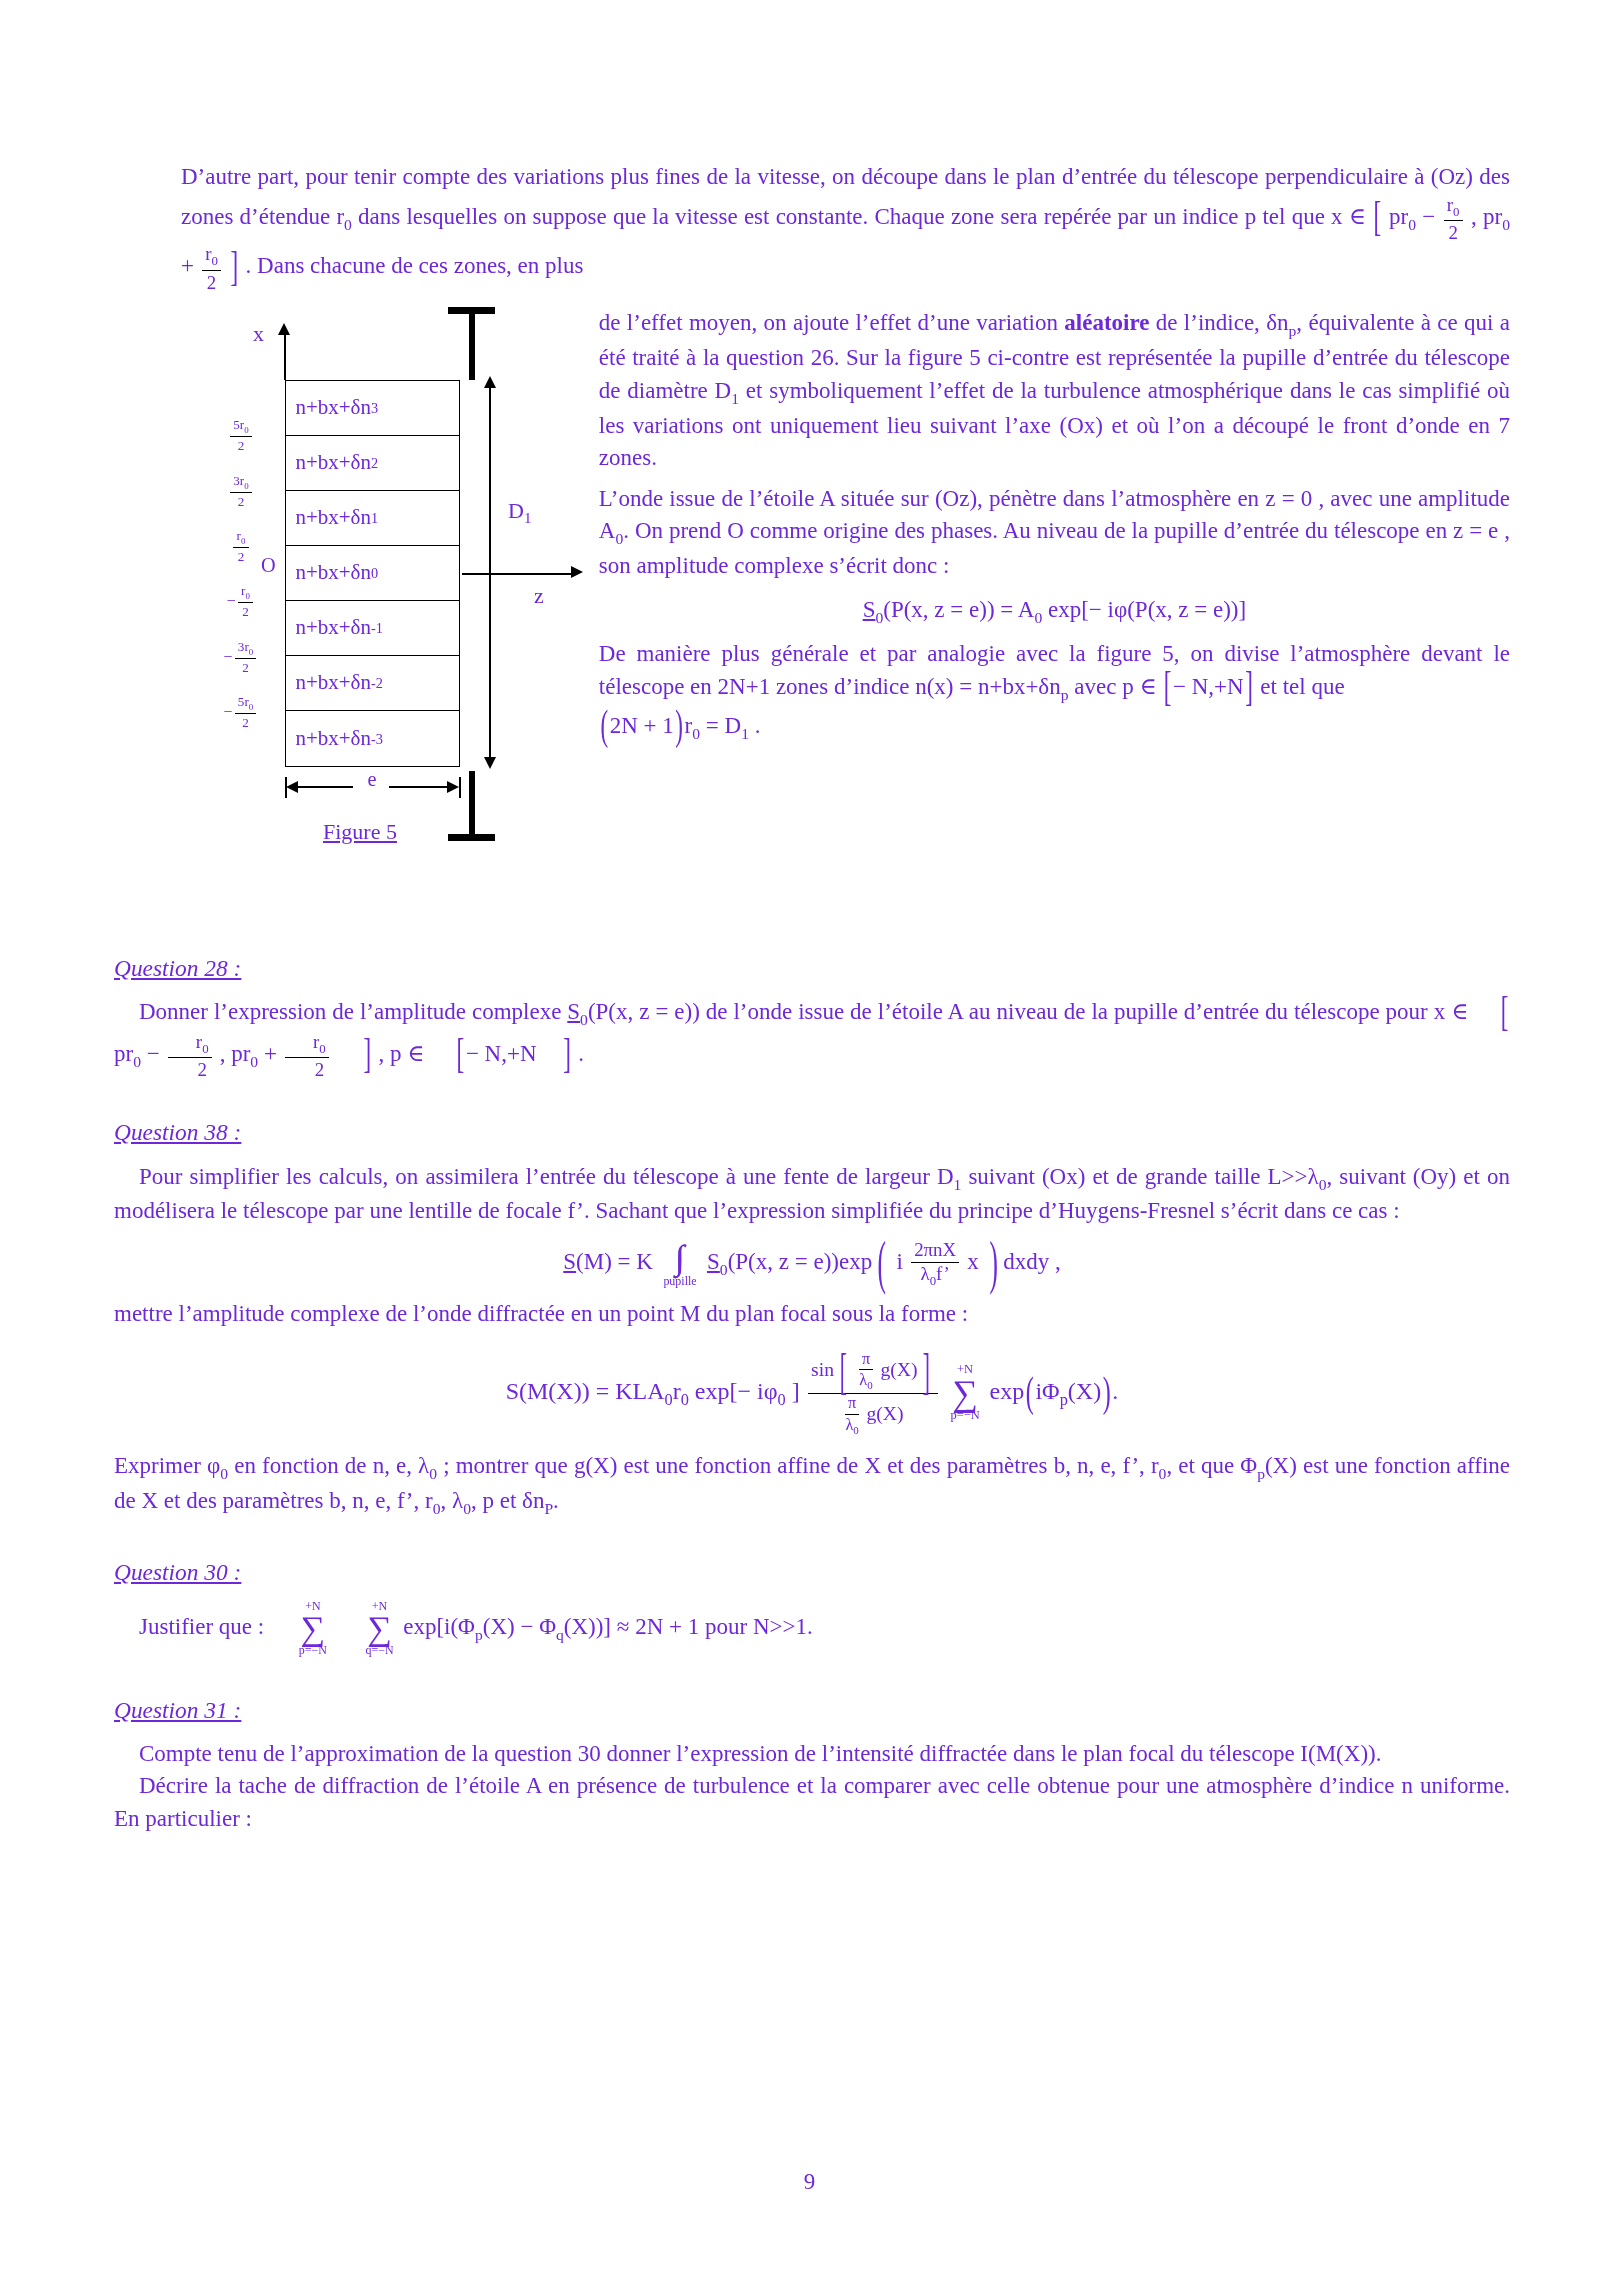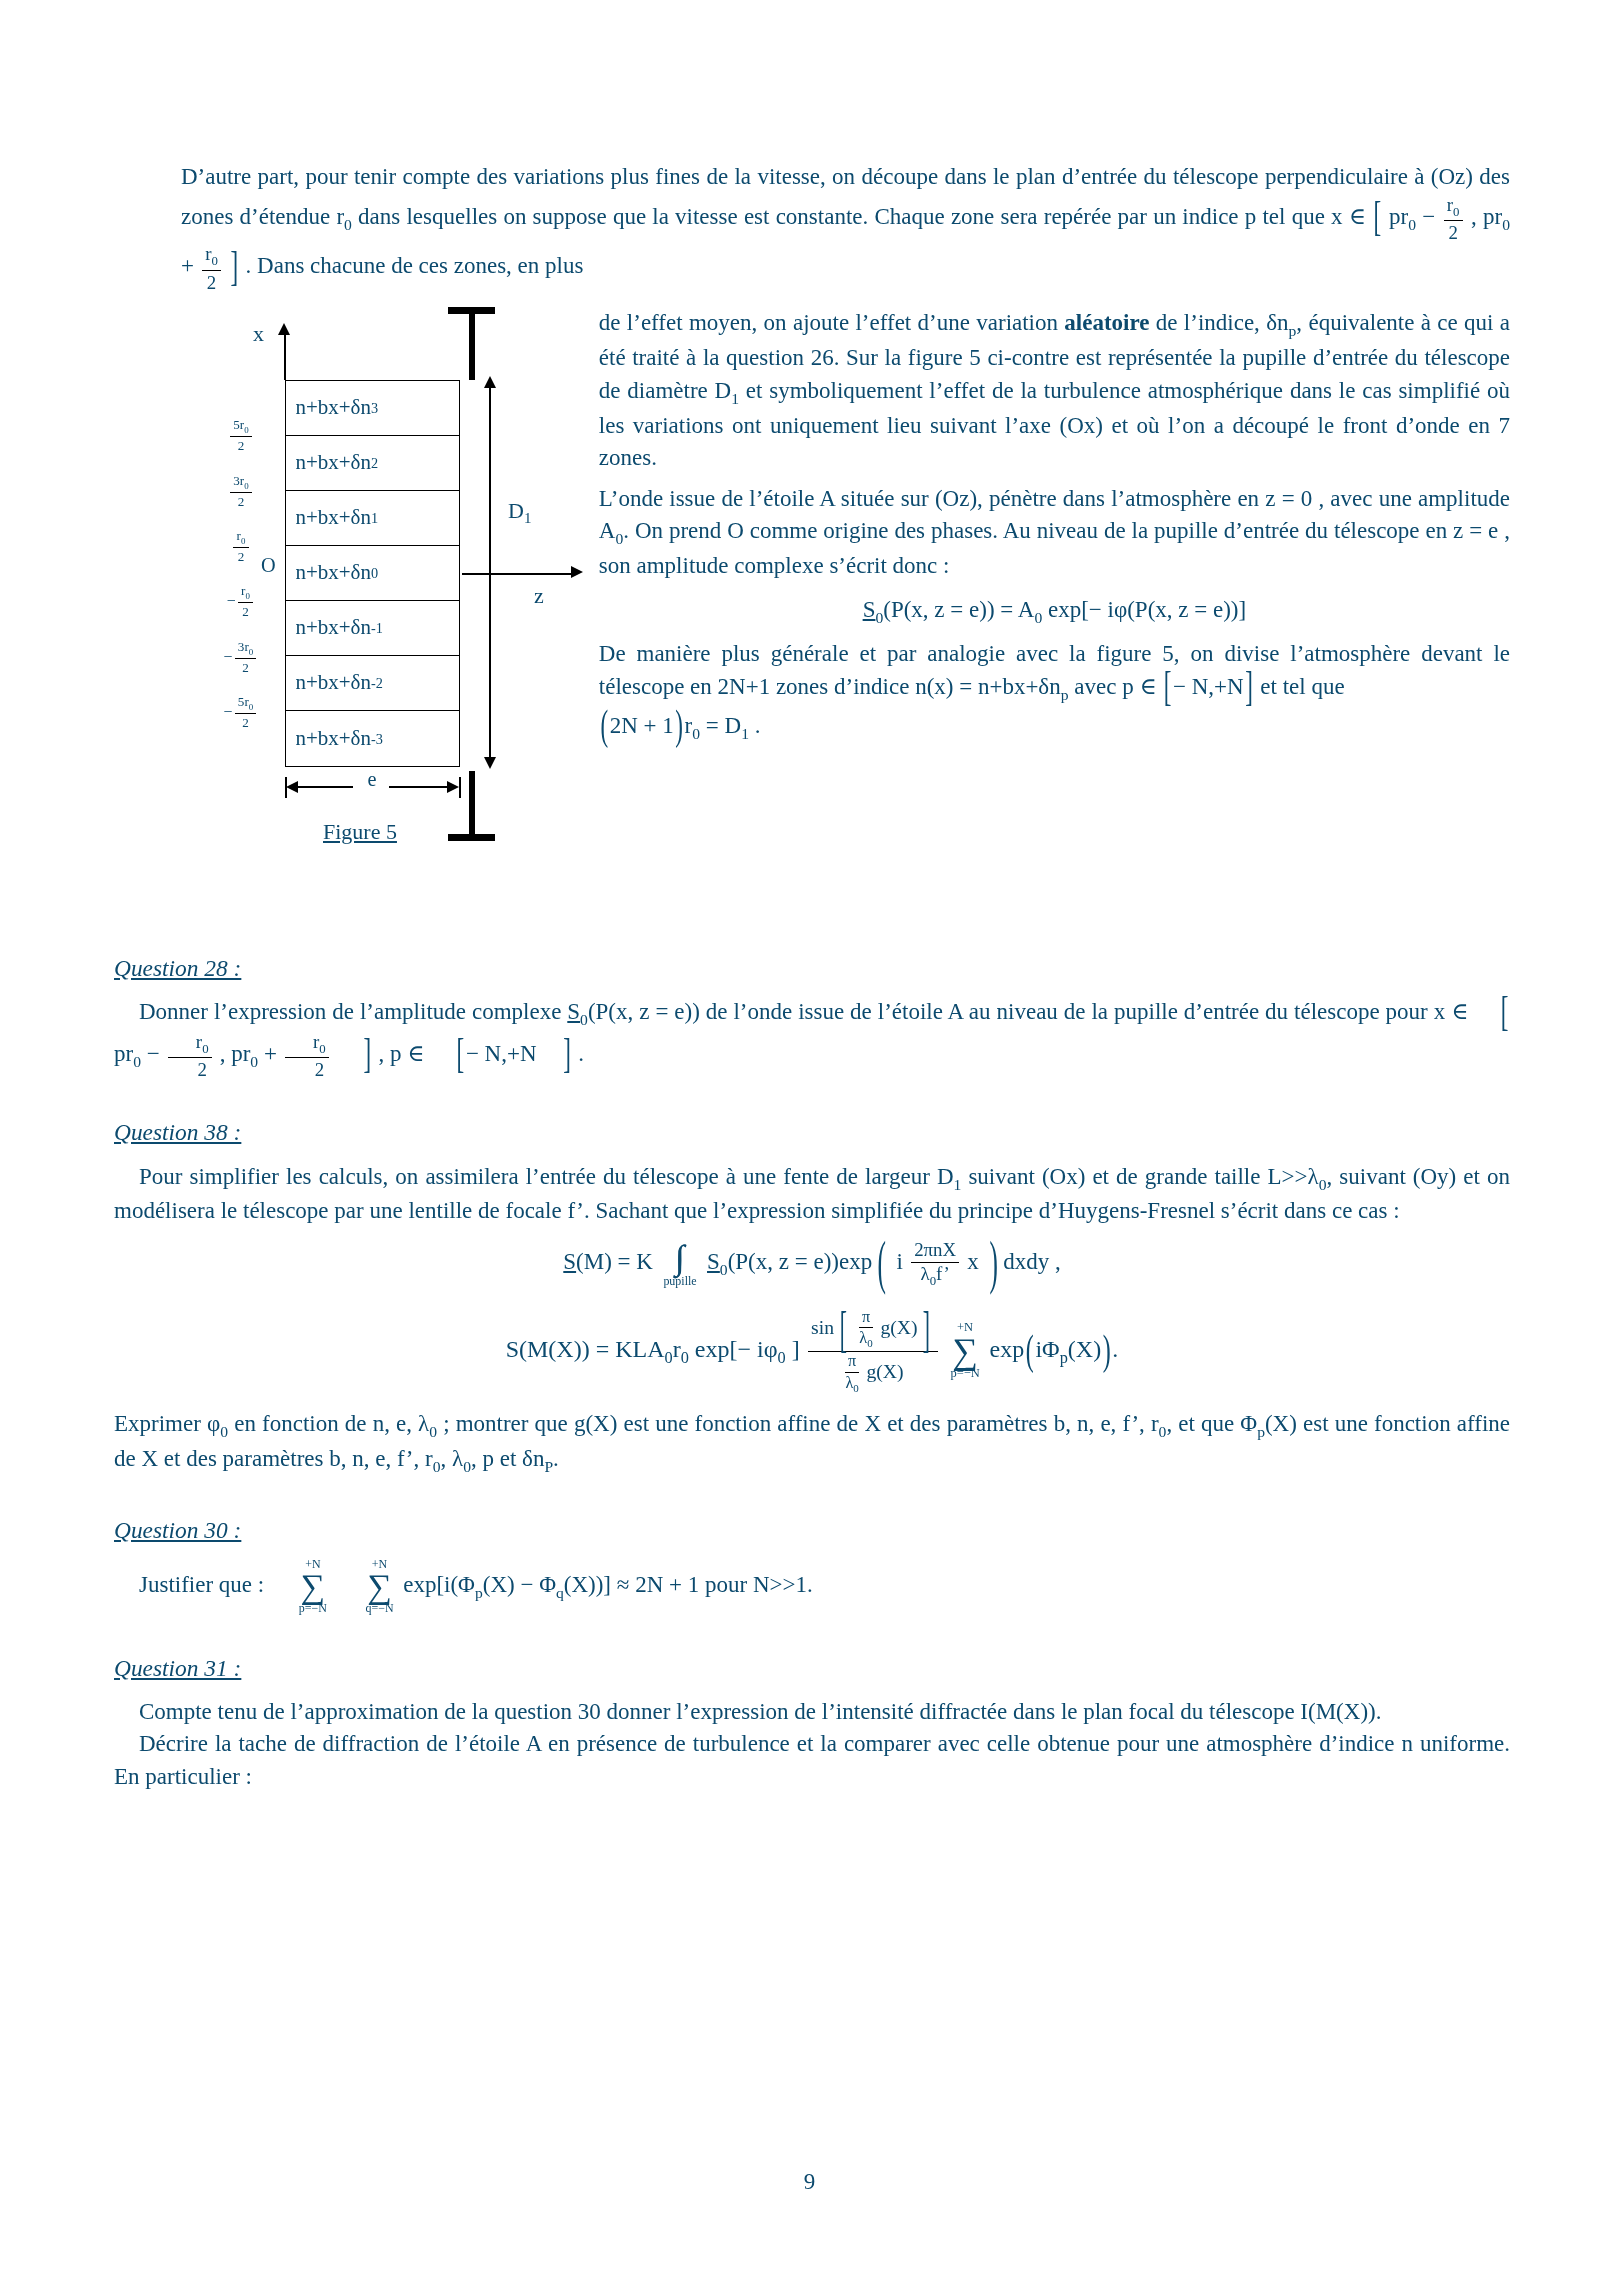--- a/index.html
+++ b/index.html
@@ -1,17 +1,17 @@
 <!DOCTYPE html>
 <html style="font-size:12.5px"><head>
 <meta charset="utf-8">
 <style>
   html,body{margin:0;padding:0;background:#ffffff;}
   .page{position:relative;width:1619px;height:2284px;background:#ffffff;overflow:hidden;
-        font-family:"Liberation Serif","DejaVu Serif",serif;font-size:23px;line-height:1.42;color:#0c4a6e;}
+        font-family:"Liberation Serif","DejaVu Serif",serif;font-size:23px;line-height:1.42;color:#6d28d9;}
   .content{position:absolute;left:114px;top:161px;width:1396px;}
   p{margin:0;}
   .just{text-align:justify;}
   .p1{margin-left:67px;margin-bottom:14px;}
   .ind{text-indent:25px;}
   .mb8{margin-bottom:8px;}
   .mb4{margin-bottom:3.1px;}
   h3.qhead{font-style:italic;font-weight:400;text-decoration:underline;font-size:23.4px;margin:36px 0 11px 0;}
   .formula{text-align:center;margin:11px 0 9.4px;}
   .formula-big{text-align:center;margin:19px 0 14px;font-size:24px;}
@@ -168,20 +168,21 @@
 
     <h3 class="qhead">Question 38 :</h3>
     <p class="just ind">Pour simplifier les calculs, on assimilera l’entrée du télescope à une fente de largeur D<sub>1</sub> suivant (Ox) et de grande taille L&gt;&gt;λ<sub>0</sub>, suivant (Oy) et on modélisera le télescope par une lentille de focale f’. Sachant que l’expression simplifiée du principe d’Huygens-Fresnel s’écrit dans ce cas :</p>
     <div class="formula"><u>S</u>(M) = K  <ig>
           <gy>∫∫</gy>
           <lb>pupille</lb>
         </ig> <u>S</u><sub>0</sub>(P(x, z = e))exp<kb>(</kb> i <f>
           <n>2πnX</n>
           <d>λ<sub>0</sub>f’</d>
         </f> x <kb>)</kb>dxdy ,</div>
+    <p class="just">mettre l’amplitude complexe de l’onde diffractée en un point M du plan focal sous la forme :</p>
     <div class="formula-big">S(M(X)) = KLA<sub>0</sub>r<sub>0</sub> exp[− iφ<sub>0</sub> ] <f>
           <n>sin<kb>[</kb> <f>
               <n>π</n>
               <d>λ<sub>0</sub></d>
             </f> g(X)<kb>]</kb></n>
           <d><f>
               <n>π</n>
               <d>λ<sub>0</sub></d>
             </f> g(X)</d>
         </f>  <sm>

